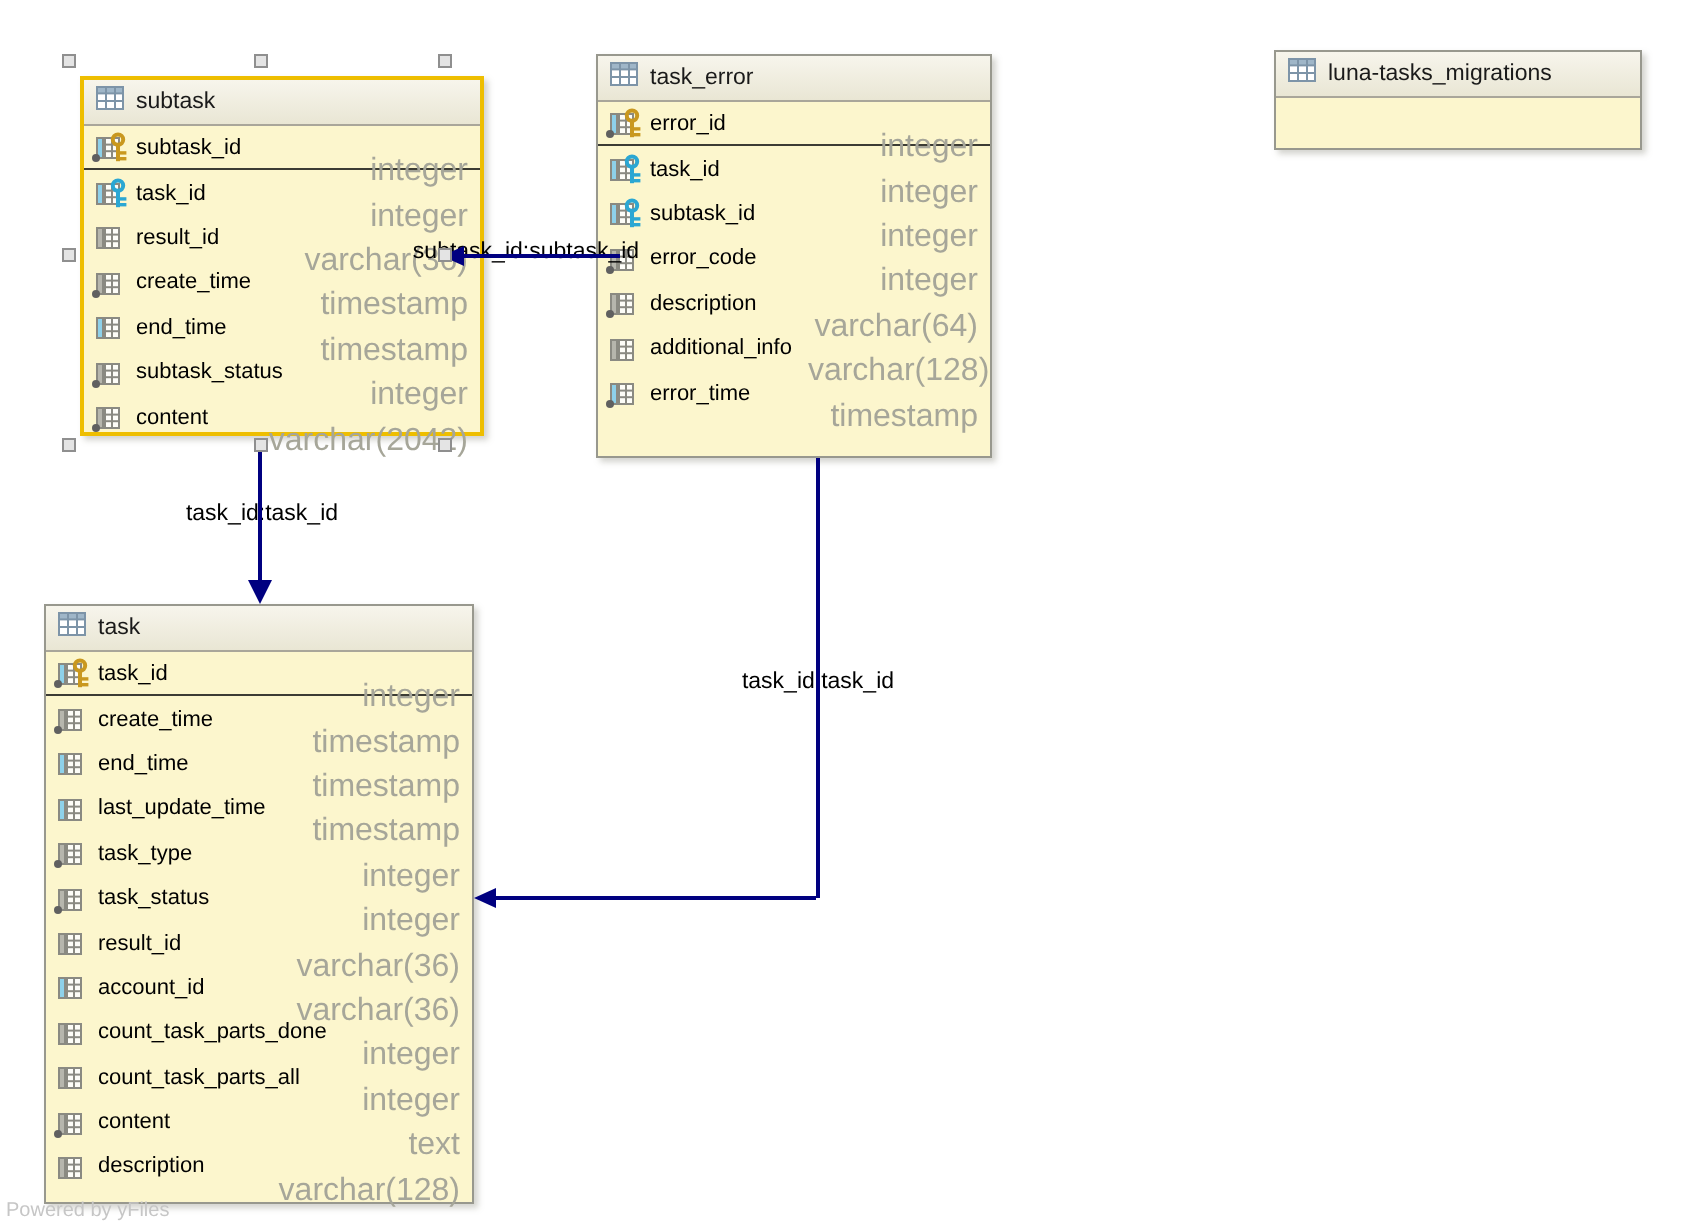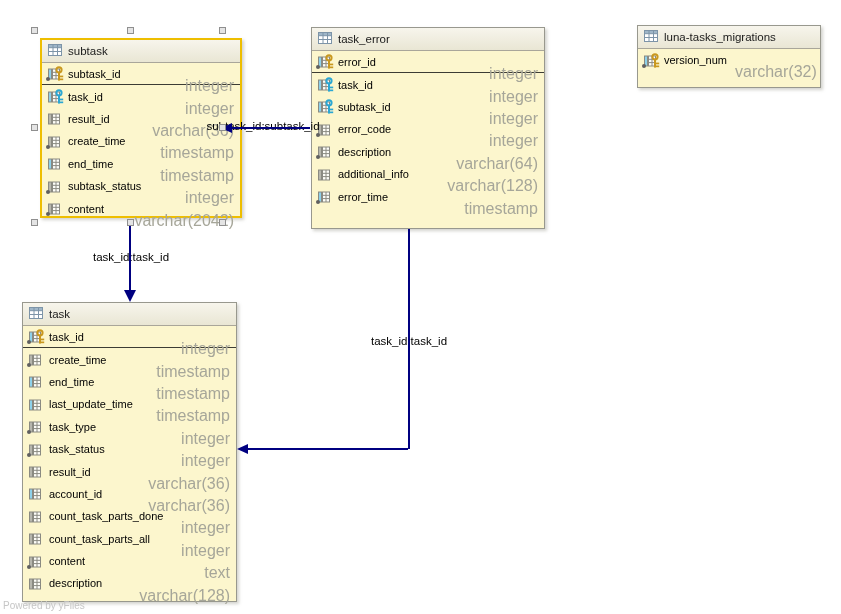--- a/index.html
+++ b/index.html
@@ -159,21 +159,21 @@
       </div>
     </div>
     <div class="handle" style="left: 31px; top: 27px;"></div>
     <div class="handle" style="left: 127px; top: 27px;"></div>
     <div class="handle" style="left: 219px; top: 27px;"></div>
     <div class="handle" style="left: 31px; top: 123.9px;"></div>
     <div class="handle" style="left: 219px; top: 123.9px;"></div>
     <div class="handle" style="left: 31px; top: 218.8px;"></div>
     <div class="handle" style="left: 127px; top: 218.8px;"></div>
     <div class="handle" style="left: 219px; top: 218.8px;"></div>
-    <div class="table-node" style="left: 311px; top: 27px; width: 234px; height: 202.2px;">
+    <div class="table-node" style="left: 298px; top: 27px; width: 198px; height: 202.2px;">
       <div class="tbl-header">
         <span><svg width="14" height="12" viewBox="0 0 14 12">
             <rect x="0.5" y="0.5" width="13" height="11" fill="#ffffff" stroke="#7d94a8"></rect>
             <rect x="0.5" y="0.5" width="13" height="3.2" fill="#9fb6c8" stroke="#7d94a8"></rect>
             <line x1="5" y1="0.5" x2="5" y2="11.5" stroke="#7d94a8"></line>
             <line x1="9.5" y1="0.5" x2="9.5" y2="11.5" stroke="#7d94a8"></line>
             <line x1="0.5" y1="7.5" x2="13.5" y2="7.5" stroke="#7d94a8"></line>
           </svg></span>
         <span class="tbl-title">task_error</span>
       </div>
@@ -284,50 +284,30 @@
             <line x1="8" y1="1" x2="8" y2="11" stroke="#8a8a82"></line>
             <line x1="4.5" y1="4.3" x2="11.5" y2="4.3" stroke="#8a8a82"></line>
             <line x1="4.5" y1="7.6" x2="11.5" y2="7.6" stroke="#8a8a82"></line>
           </svg>
           <span class="dot"></span>
         </span>
         <span class="col-name">error_time</span>
         <span class="col-type">timestamp</span>
       </div>
     </div>
-    <div class="table-node" style="left: 637px; top: 25px; width: 184px; height: 63px;">
+    <div class="table-node" style="left: 637px; top: 25px; width: 184px; height: 50px;">
       <div class="tbl-header">
         <span><svg width="14" height="12" viewBox="0 0 14 12">
             <rect x="0.5" y="0.5" width="13" height="11" fill="#ffffff" stroke="#7d94a8"></rect>
             <rect x="0.5" y="0.5" width="13" height="3.2" fill="#9fb6c8" stroke="#7d94a8"></rect>
             <line x1="5" y1="0.5" x2="5" y2="11.5" stroke="#7d94a8"></line>
             <line x1="9.5" y1="0.5" x2="9.5" y2="11.5" stroke="#7d94a8"></line>
             <line x1="0.5" y1="7.5" x2="13.5" y2="7.5" stroke="#7d94a8"></line>
           </svg></span>
         <span class="tbl-title">luna-tasks_migrations</span>
-      </div>
-      <div class="row">
-        <span class="icon-wrap">
-          <svg class="grid-svg" width="12" height="12" viewBox="0 0 12 12">
-            <rect x="0.5" y="1" width="3" height="10" fill="#8ed1ea" stroke="#8a8a82"></rect>
-            <rect x="4.5" y="1" width="7" height="10" fill="#fdfdf8" stroke="#8a8a82"></rect>
-            <line x1="8" y1="1" x2="8" y2="11" stroke="#8a8a82"></line>
-            <line x1="4.5" y1="4.3" x2="11.5" y2="4.3" stroke="#8a8a82"></line>
-            <line x1="4.5" y1="7.6" x2="11.5" y2="7.6" stroke="#8a8a82"></line>
-          </svg>
-          <svg class="key-svg" width="10" height="16" viewBox="0 0 10 16">
-            <circle cx="5" cy="3.8" r="2.6" fill="none" stroke="#c9981f" stroke-width="2"></circle>
-            <rect x="4" y="6" width="2" height="8.6" fill="#c9981f"></rect>
-            <rect x="6" y="9.6" width="3.2" height="1.7" fill="#c9981f"></rect>
-            <rect x="6" y="12.5" width="3.2" height="1.7" fill="#c9981f"></rect>
-          </svg>
-          <span class="dot"></span>
-        </span>
-        <span class="col-name">version_num</span>
-        <span class="col-type">varchar(32)</span>
       </div>
     </div>
     <div class="table-node" style="left: 22px; top: 302px; width: 215px; height: 300px;">
       <div class="tbl-header">
         <span><svg width="14" height="12" viewBox="0 0 14 12">
             <rect x="0.5" y="0.5" width="13" height="11" fill="#ffffff" stroke="#7d94a8"></rect>
             <rect x="0.5" y="0.5" width="13" height="3.2" fill="#9fb6c8" stroke="#7d94a8"></rect>
             <line x1="5" y1="0.5" x2="5" y2="11.5" stroke="#7d94a8"></line>
             <line x1="9.5" y1="0.5" x2="9.5" y2="11.5" stroke="#7d94a8"></line>
             <line x1="0.5" y1="7.5" x2="13.5" y2="7.5" stroke="#7d94a8"></line>

